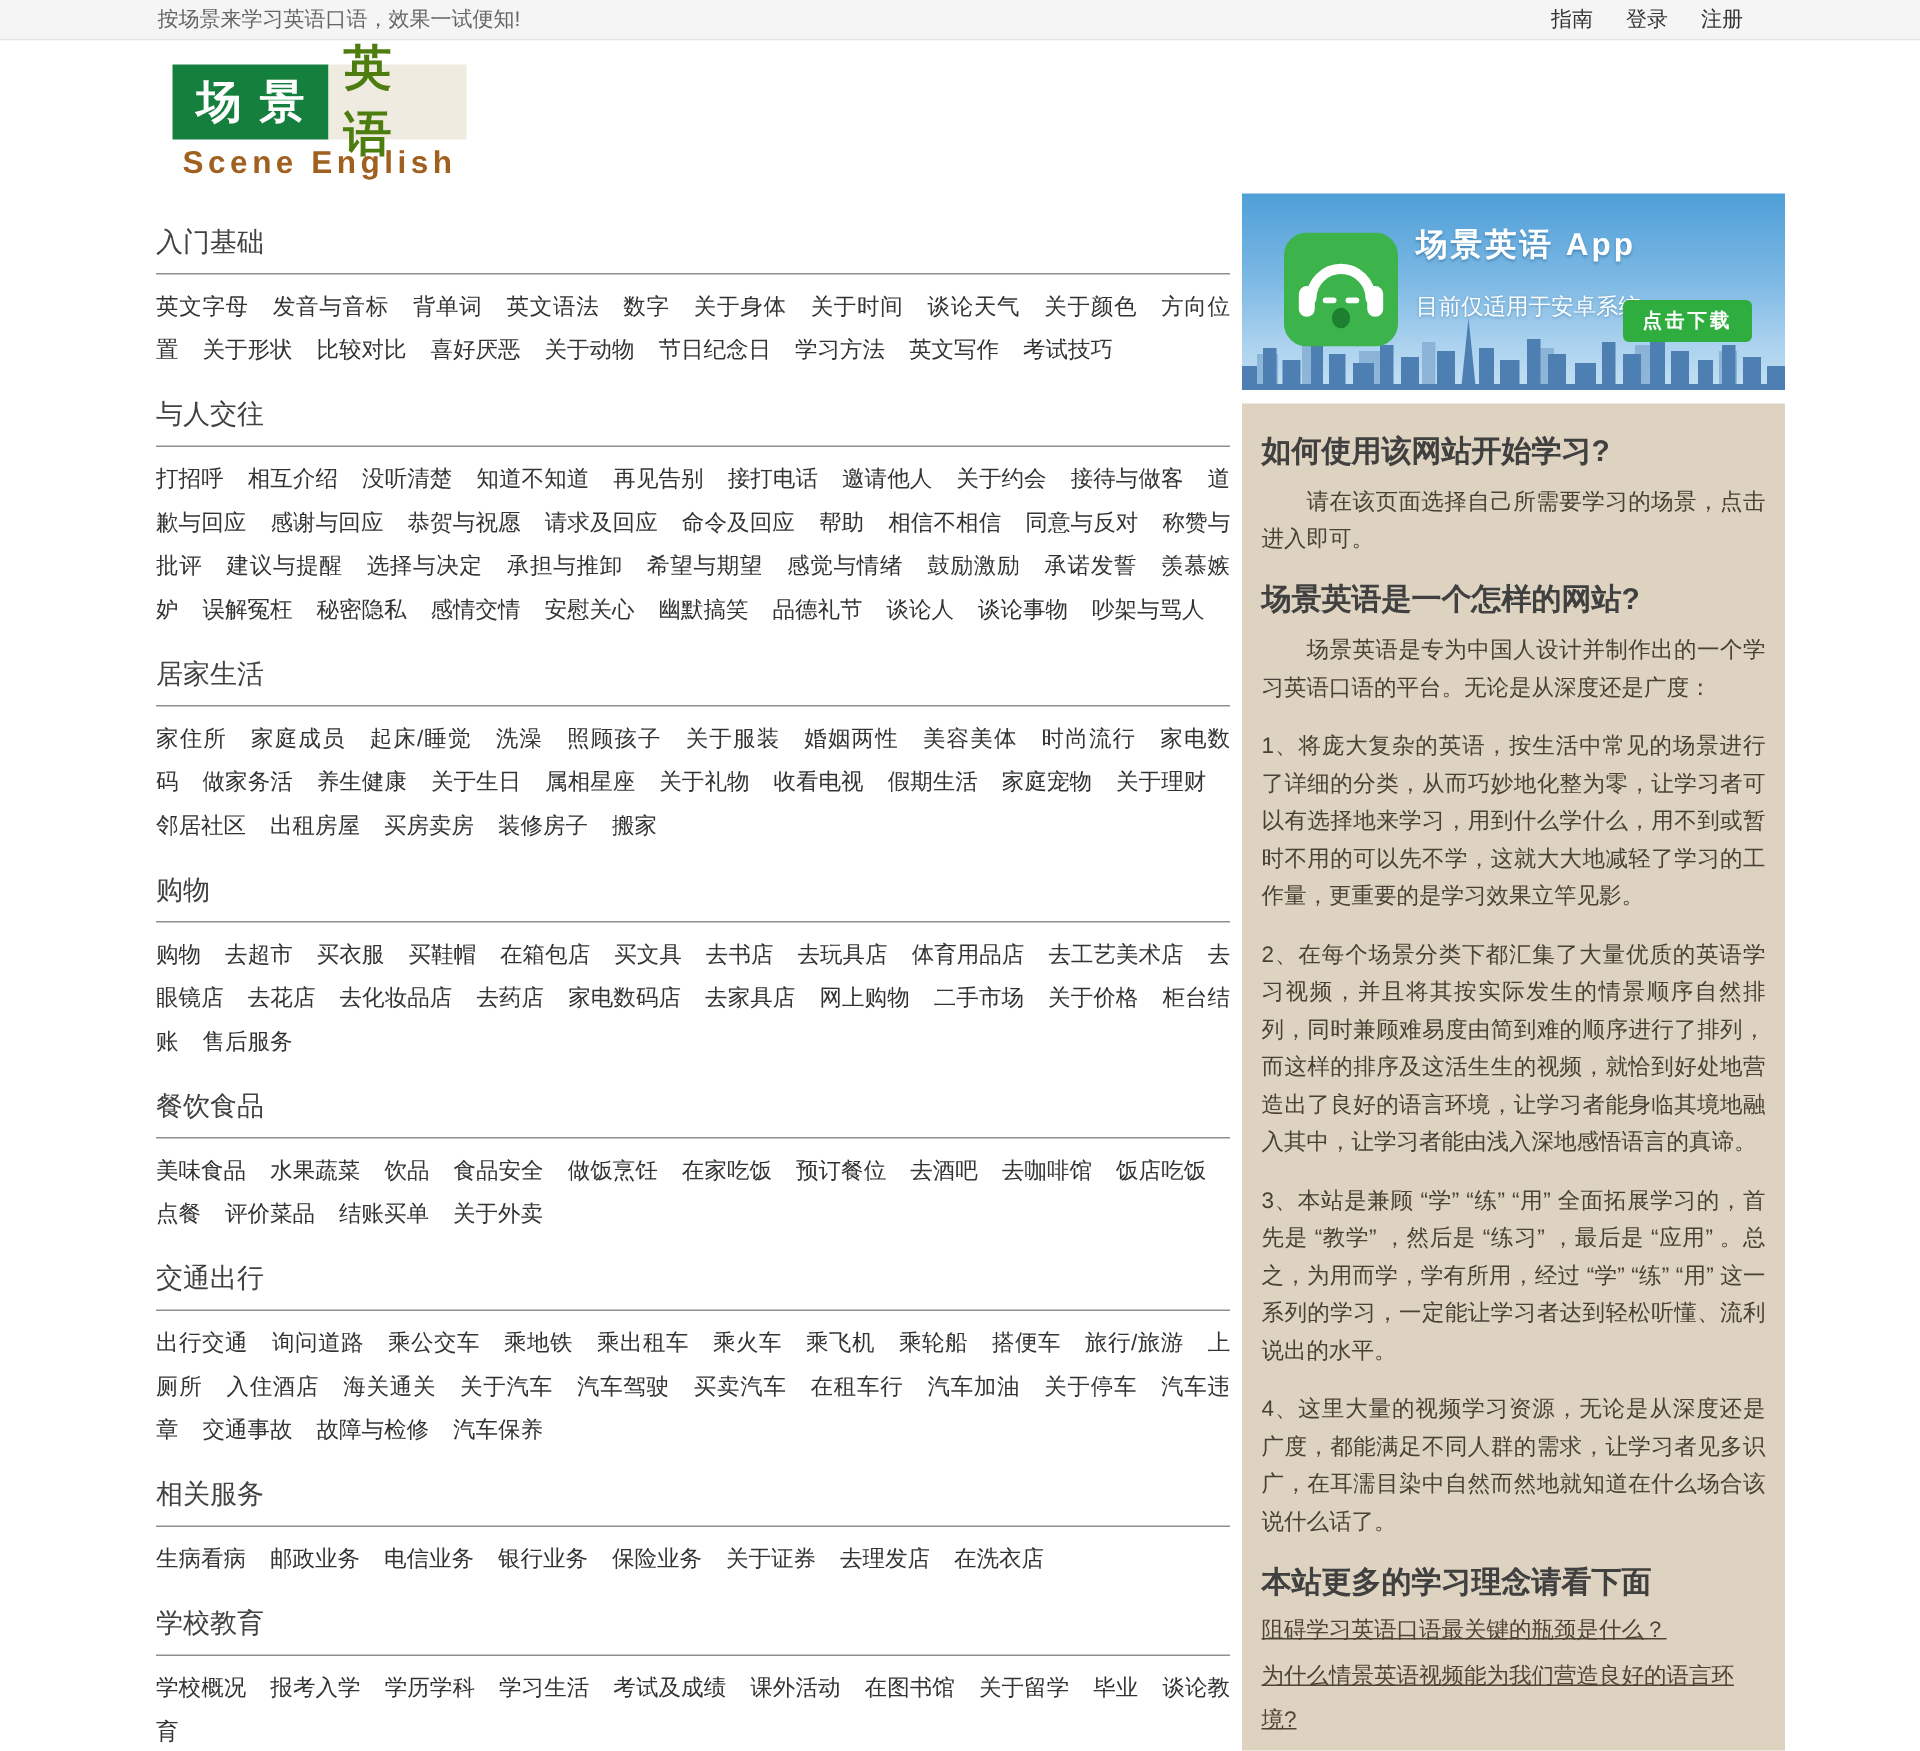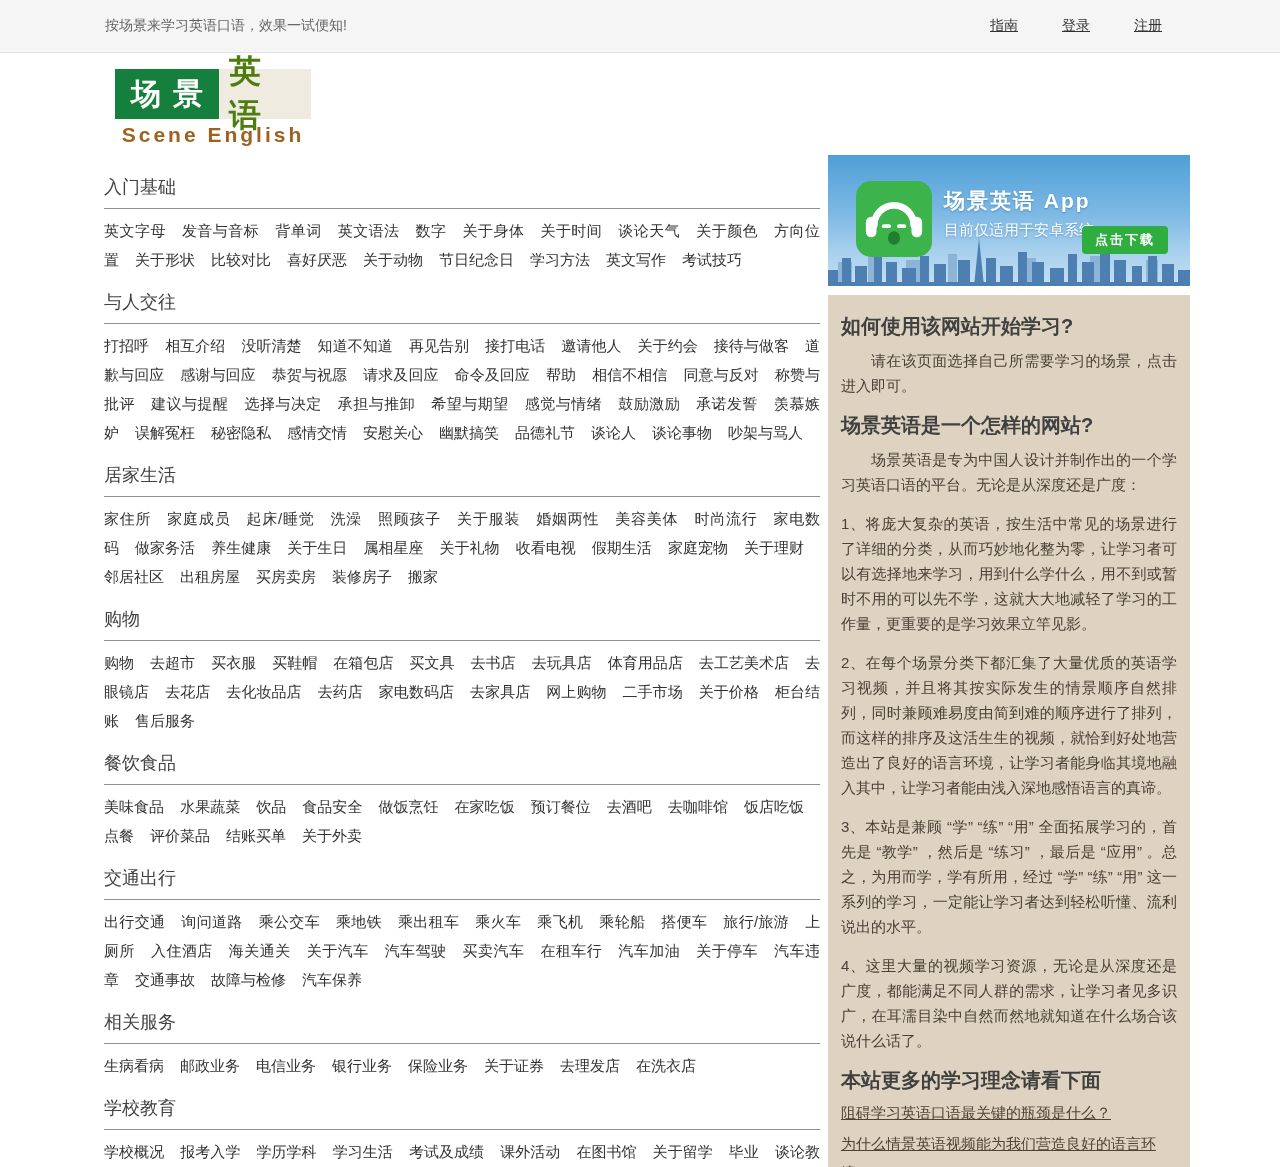--- a/index.html
+++ b/index.html
@@ -7,26 +7,26 @@
   body {
     width:1280px; height:1167px; overflow:hidden;
     background:#ffffff;
     font-family:"Liberation Sans","DejaVu Sans",sans-serif;
     color:#333;
   }
   a { text-decoration:none; color:inherit; cursor:pointer; }
 
   
   .topbar {
-    height:53px; background:#f5f5f5; border-bottom:1px solid #e2e2e2;
+    height:27px; background:#f5f5f5; border-bottom:1px solid #e2e2e2;
     display:flex; align-items:center; justify-content:space-between;
     padding:0 118px 0 105px;
   }
   .topbar .slogan { font-size:14px; color:#666; }
-  .topbar-nav { display:flex; gap:44px;text-decoration:underline; }
+  .topbar-nav { display:flex; gap:22px; }
   .topbar-nav a { font-size:14px; color:#333; }
 
   
   .header { height:102px; background:#fff; padding:16px 0 0 115px; }
   .logo-row { display:flex; }
   .logo-box1 {
     background:#15803d; color:#fff; width:104px; height:50px;
     display:flex; align-items:center; justify-content:center;
     font-size:30px; font-weight:bold; letter-spacing:12px; padding-left:12px;
   }
@@ -60,21 +60,21 @@
   
   .app-banner {
     position:relative; height:131px; overflow:hidden;
     background:linear-gradient(180deg,#4f9fd8 0%,#7db9e4 45%,#a9d1ee 75%,#c3e0f3 100%);
   }
   .app-banner .skyline { position:absolute; left:0; bottom:0; width:362px; height:54px; }
   .app-icon {
     position:absolute; left:28px; top:26px; width:76px; height:76px;
   }
   .app-title {
-    position:absolute; left:116px; top:32px; color:#fff;
+    position:absolute; left:116px; top:20px; color:#fff;
     font-size:21px; font-weight:bold; letter-spacing:2px;
     text-shadow:0 1px 2px rgba(0,60,110,.35);
   }
   .app-sub {
     position:absolute; left:116px; top:66px; color:#fff; font-size:15px;
     text-shadow:0 1px 2px rgba(0,60,110,.35);
   }
   .app-dl-btn {
     position:absolute; right:22px; bottom:32px;
     background:#2fad3f; color:#fff; font-size:13px; font-weight:bold;

